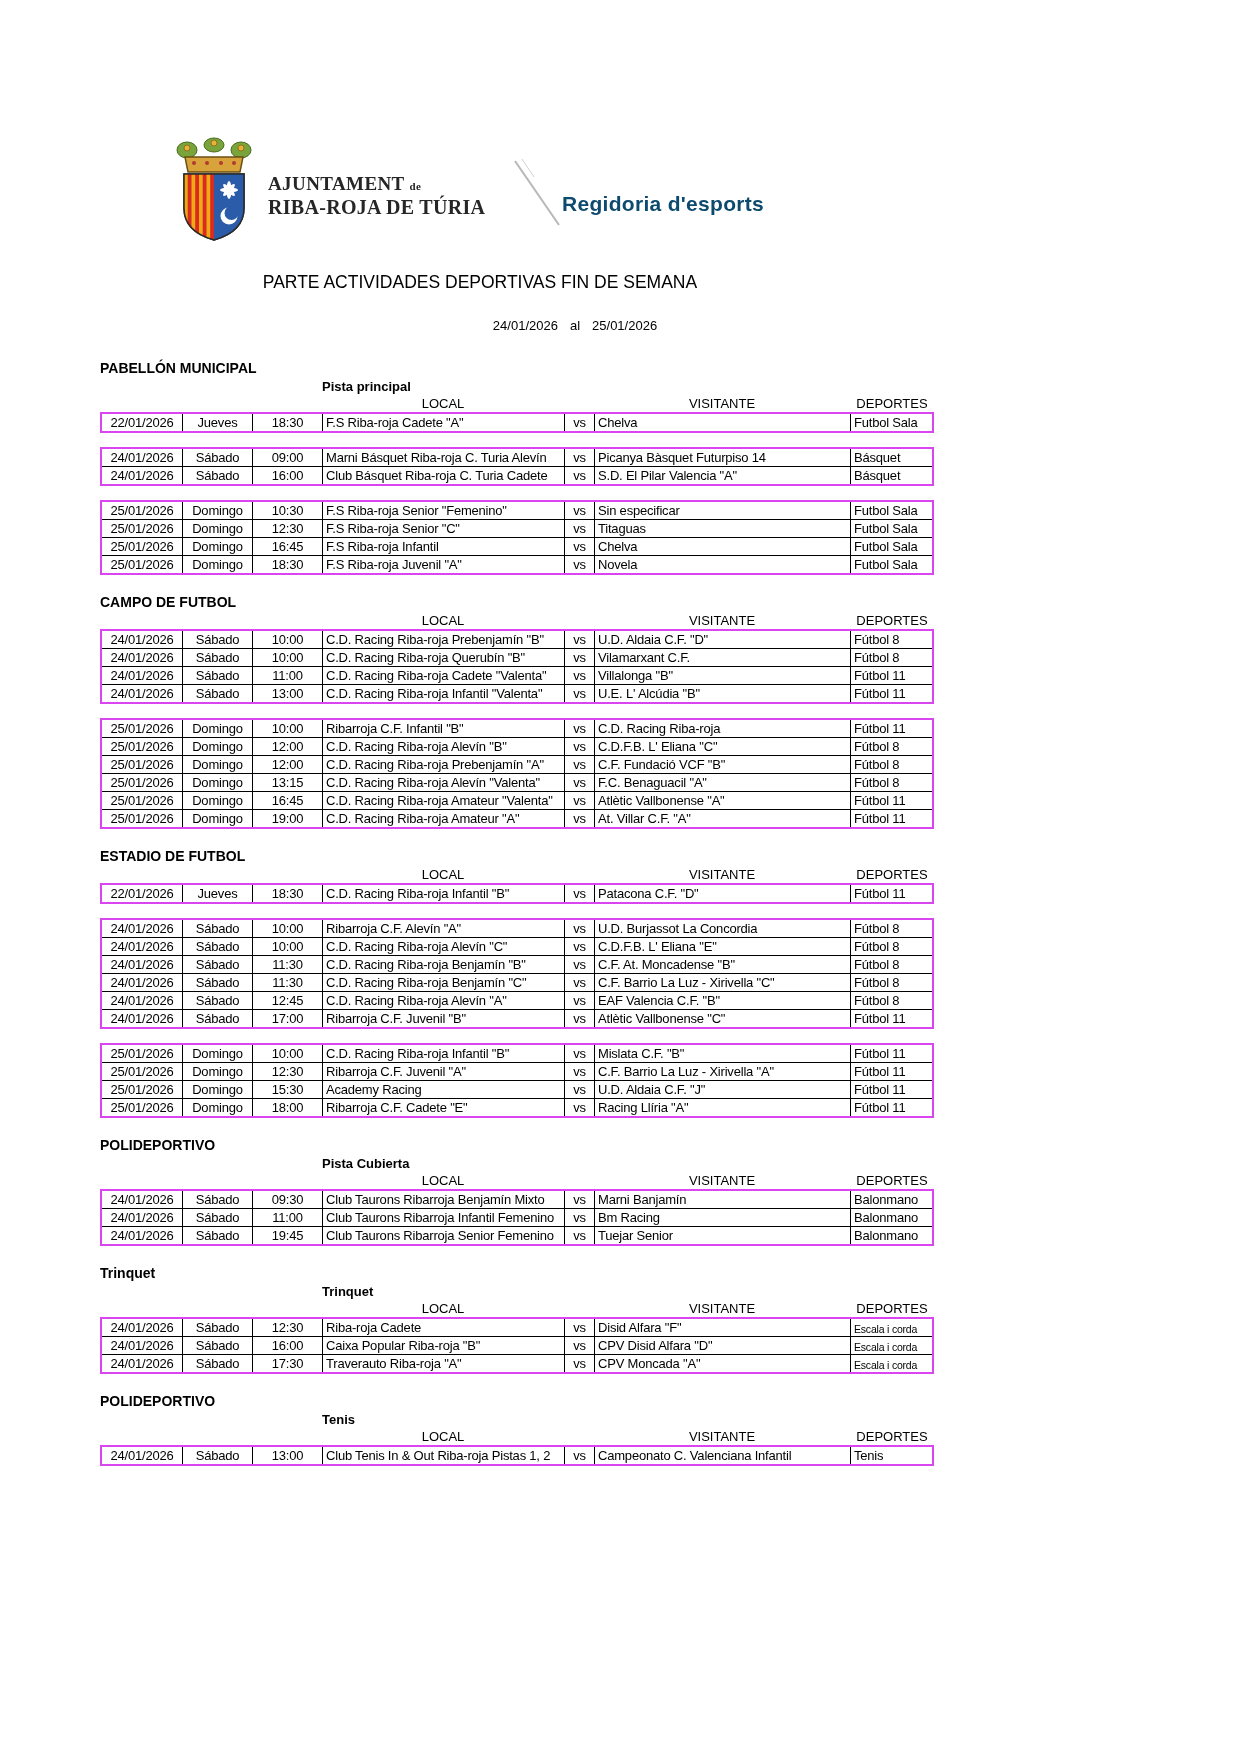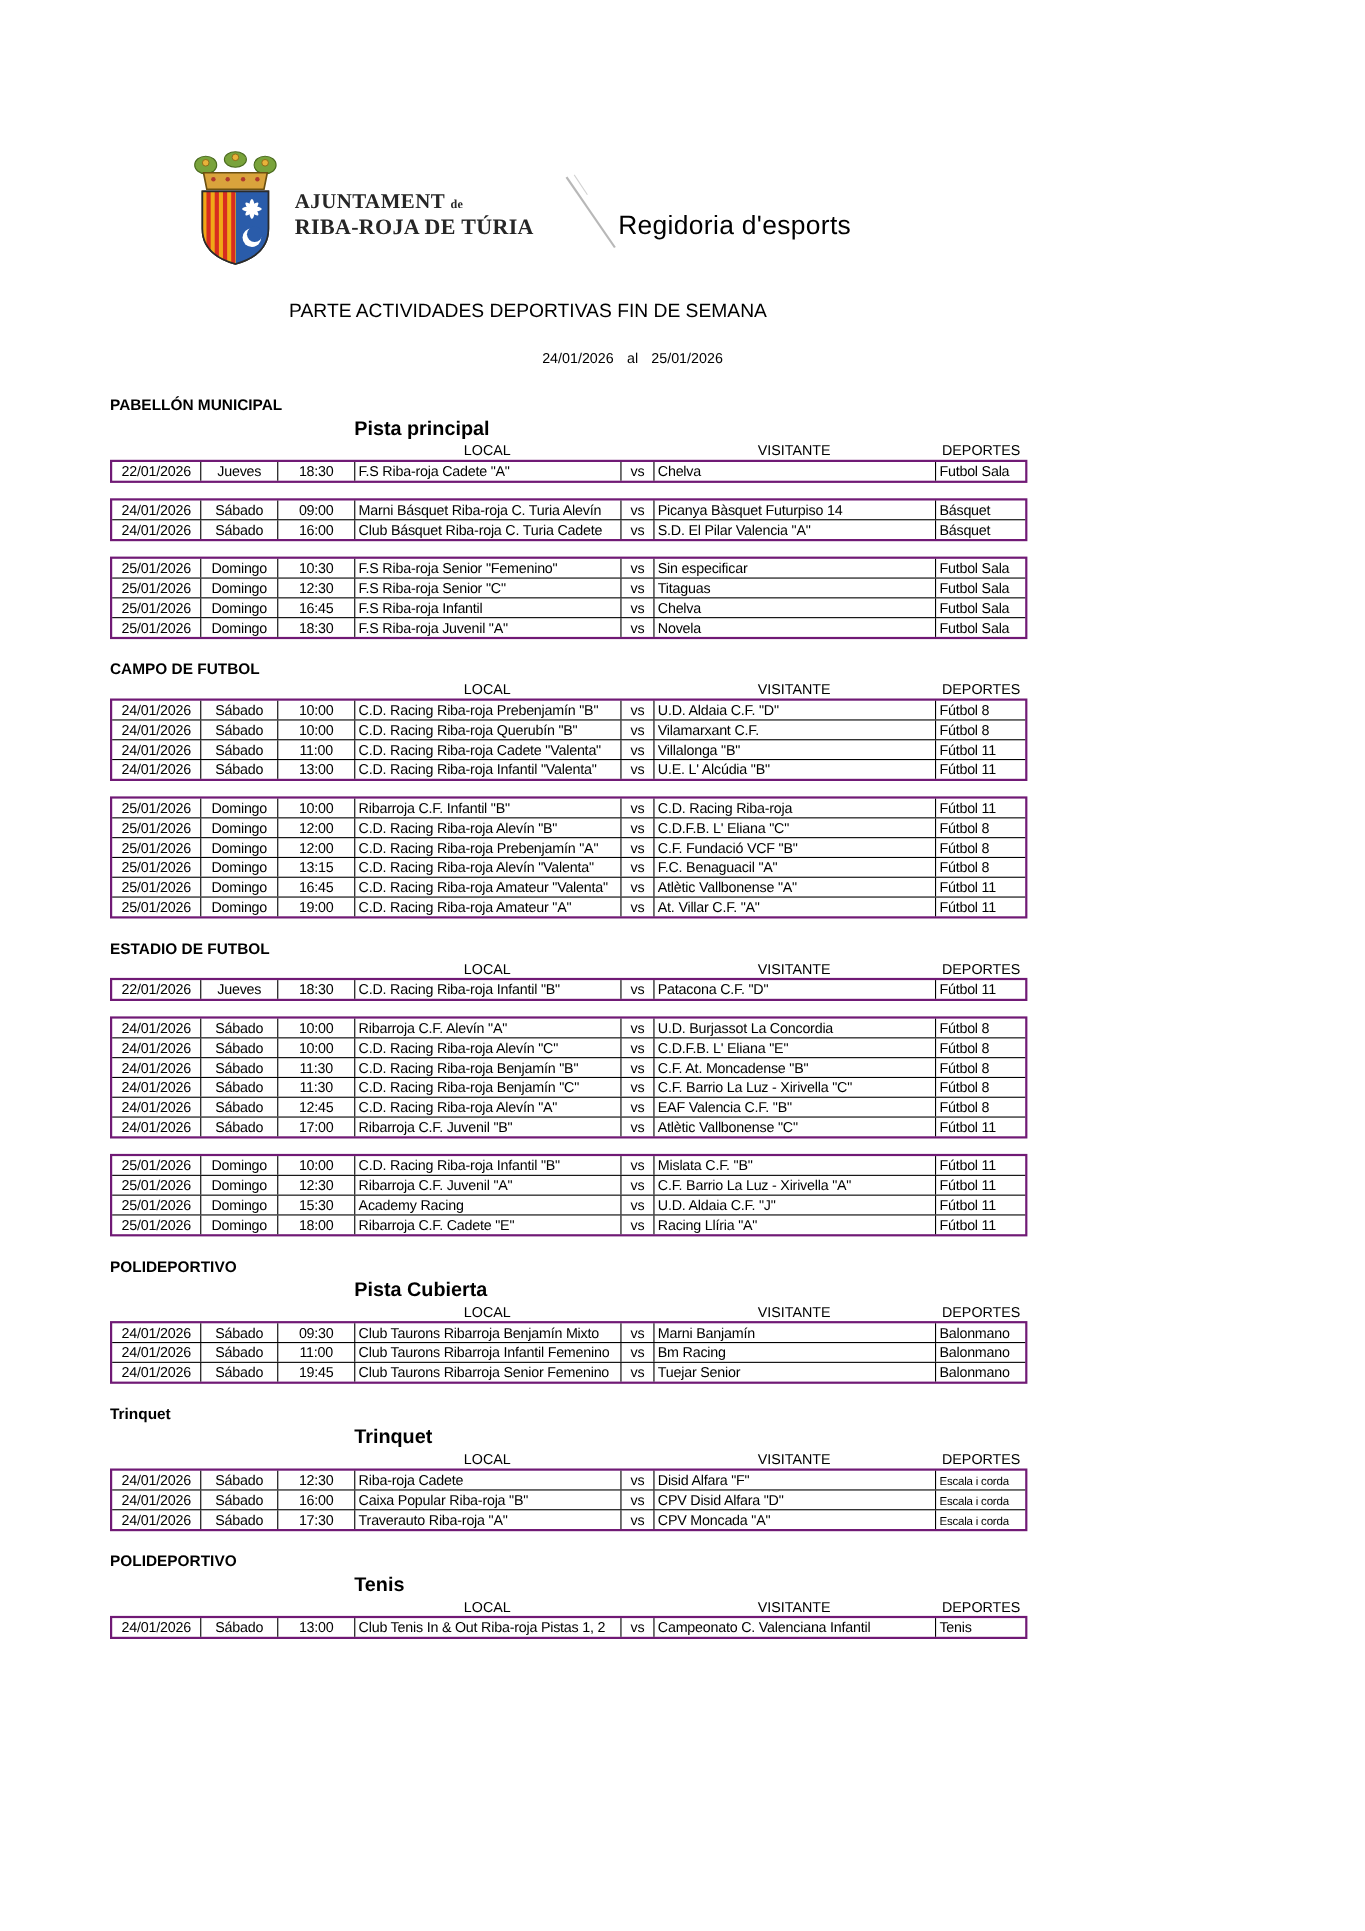--- a/index.html
+++ b/index.html
@@ -13,45 +13,45 @@
   .org-text {
     position:absolute; left:268px; top:174px;
     font-family:"Liberation Serif", serif; font-weight:bold; color:#262626; line-height:1;
   }
   .org-l1 { font-size:19px; letter-spacing:.4px; }
   .org-l1 .de { font-size:11px; }
   .org-l2 { font-size:20px; letter-spacing:.3px; margin-top:4px; }
   .divider { position:absolute; left:512px; top:158px; }
   .dept {
     position:absolute; left:562px; top:192px;
-    font-size:24px; color:#000000; letter-spacing:.3px;
+    font-size:21px; color:#0c4a6e; letter-spacing:.3px;font-weight:bold;
   }
 
   
   .doc-title {
     position:absolute; top:272px; left:100px; width:760px;
     text-align:center; font-size:17.5px; font-weight:normal;
   }
   .date-line { position:absolute; top:318px; left:100px; width:950px; text-align:center; font-size:13px; }
   .date-line .sep { margin:0 12px; }
 
   
   .sections { position:absolute; left:100px; top:346px; width:834px; }
   .section { margin-bottom:19px;margin-top:14px; }
   .venue-title { font-size:14px; font-weight:bold; margin:0 0 3px 0; }
-  .court-title { font-size:18px; font-weight:bold; margin:0 0 2px 222px; }
+  .court-title { font-size:13px; font-weight:bold; margin:0 0 2px 222px; }
   .hdr-row { display:flex; padding-left:2px; font-size:13px; line-height:15px; margin-bottom:1px; }
   .hdr-row.no-court { margin-top:3px; }
   .hdr-spacer { flex:0 0 220px; }
   .hdr-local { flex:0 0 242px; text-align:center; }
   .hdr-vs { flex:0 0 30px; }
   .hdr-visitante { flex:0 0 256px; text-align:center; }
   .hdr-deportes { flex:0 0 84px; text-align:center; }
 
-  .group { border:2px solid #701a75; width:834px; box-sizing:border-box; margin-bottom:14px; background:#fff; }
+  .group { border:2px solid #d946ef; width:834px; box-sizing:border-box; margin-bottom:14px; background:#fff; }
   .row { display:flex; }
   .row + .row { border-top:1px solid #000; }
   .cell {
     box-sizing:border-box; padding:1px 3px 0 3px;
     font-size:13px; line-height:15px; height:17px;
     white-space:nowrap; overflow:hidden; letter-spacing:-0.2px;
   }
   .cell + .cell { border-left:1px solid #000; }
   .c-date { flex:0 0 80px; text-align:center; }
   .c-day  { flex:0 0 70px; text-align:center; }

